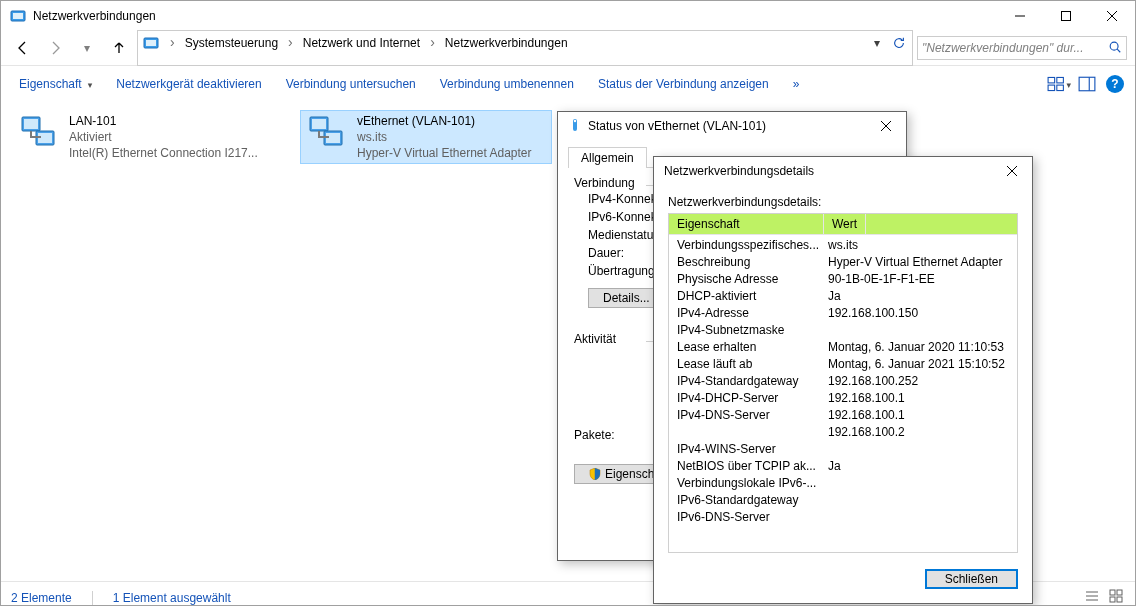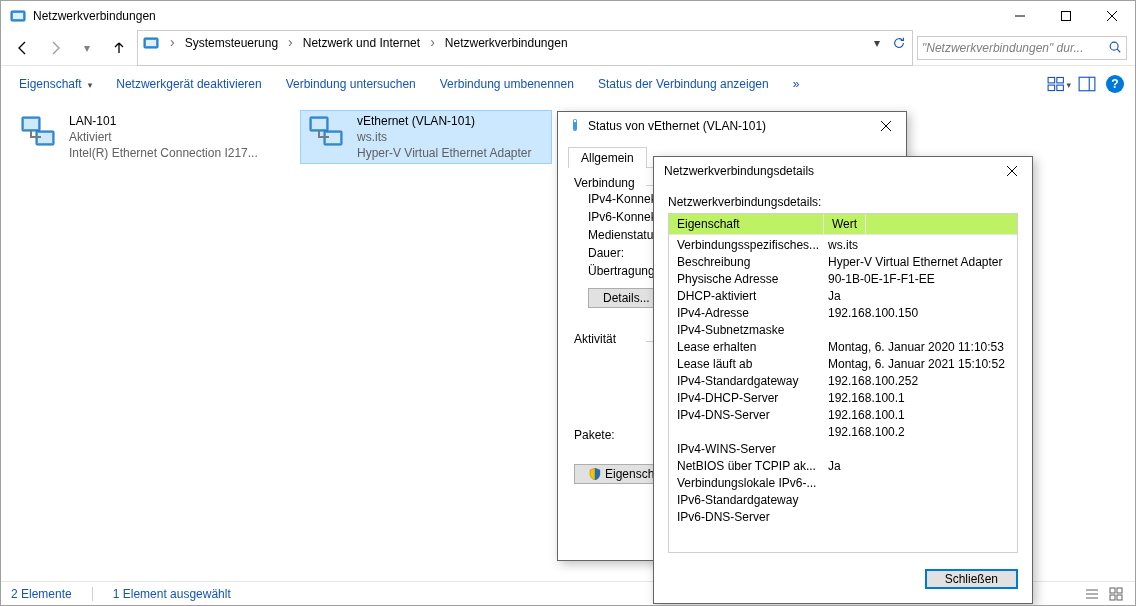--- a/index.html
+++ b/index.html
@@ -144,21 +144,21 @@
   .adapter .l1 { color:#000; }
   .adapter .l2 { color:#606060; }
   .adapter .l3 { color:#606060; white-space:nowrap; overflow:hidden; text-overflow:ellipsis;}
 
   
   .statusbar {
     position:absolute;
     left:0; right:0; bottom:0;
     height:24px;
     border-top:1px solid var(--sep);
-    display:flex; align-items:center;
+    display:flex; align-items:flex-end;
     padding:0 10px; gap:20px;
     color: #1453b8;
     background:#fff;
   }
   .statusbar .sb-sep { width:1px; height:14px; background:#d0d0d0; }
   .statusbar .view-icons { margin-left:auto; display:flex; gap:6px; color:#606060;}
   .statusbar .view-icons span { width:18px;height:18px;display:flex;align-items:center;justify-content:center;border:1px solid transparent;}
 
   
   .dlg {

